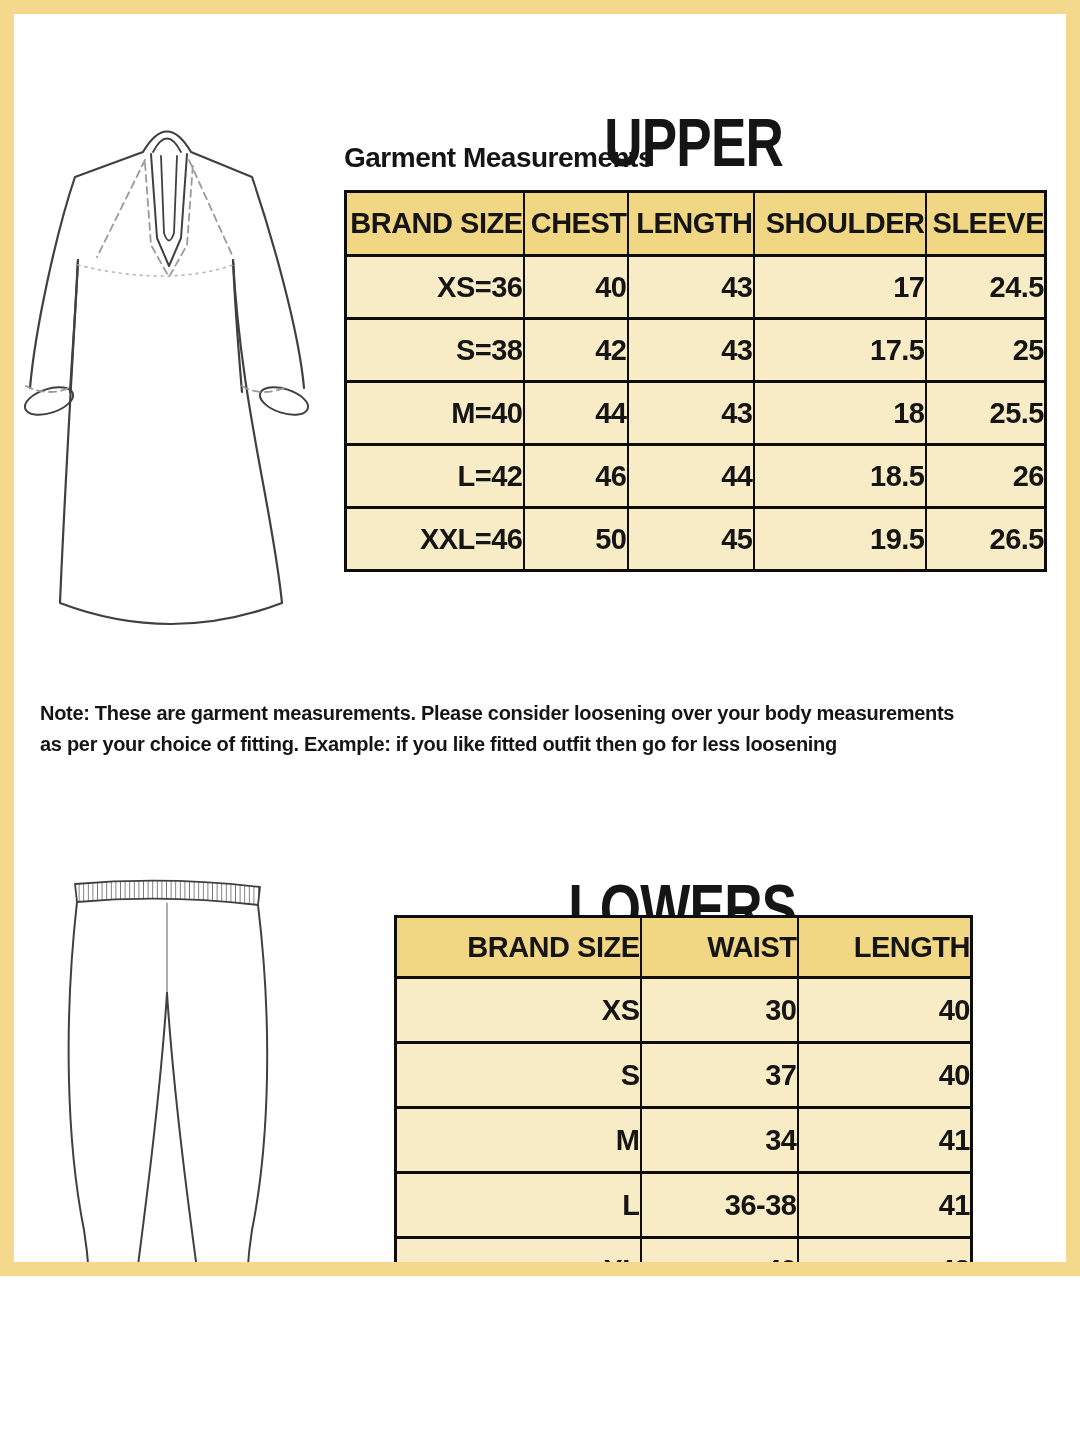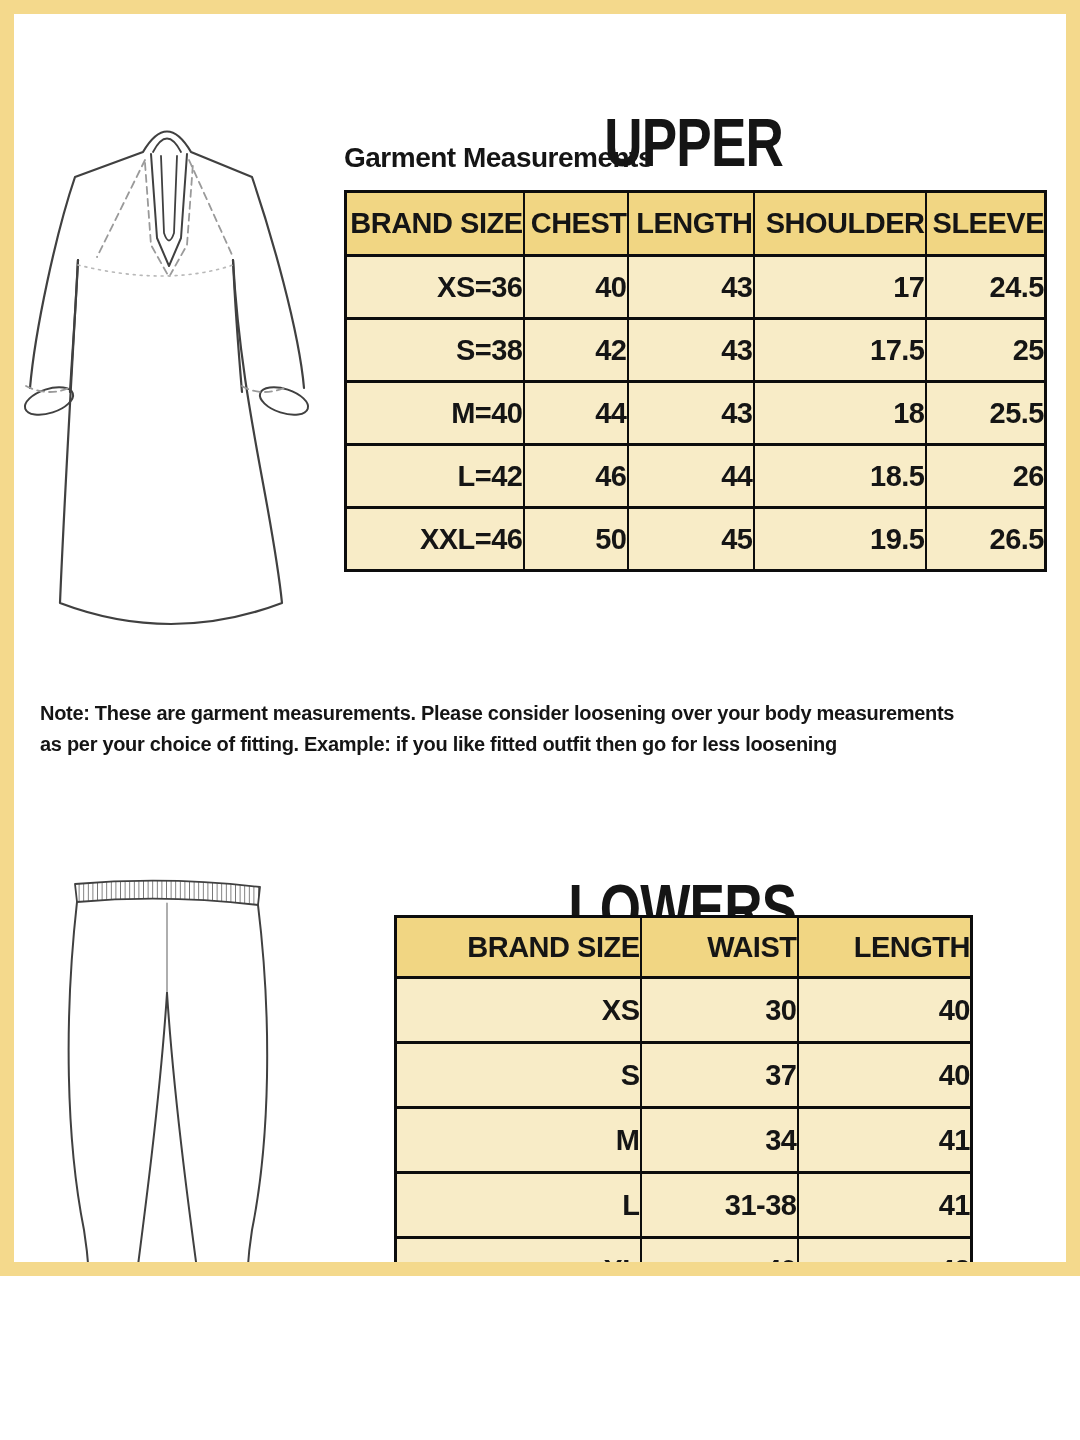--- a/index.html
+++ b/index.html
@@ -209,21 +209,21 @@
         <td>37</td>
         <td>40</td>
       </tr>
       <tr>
         <td>M</td>
         <td>34</td>
         <td>41</td>
       </tr>
       <tr>
         <td>L</td>
-        <td>31-38</td>
+        <td>36-38</td>
         <td>41</td>
       </tr>
       <tr>
         <td>XL</td>
         <td>40</td>
         <td>42</td>
       </tr>
       <tr>
         <td>XXL</td>
         <td>42</td>

